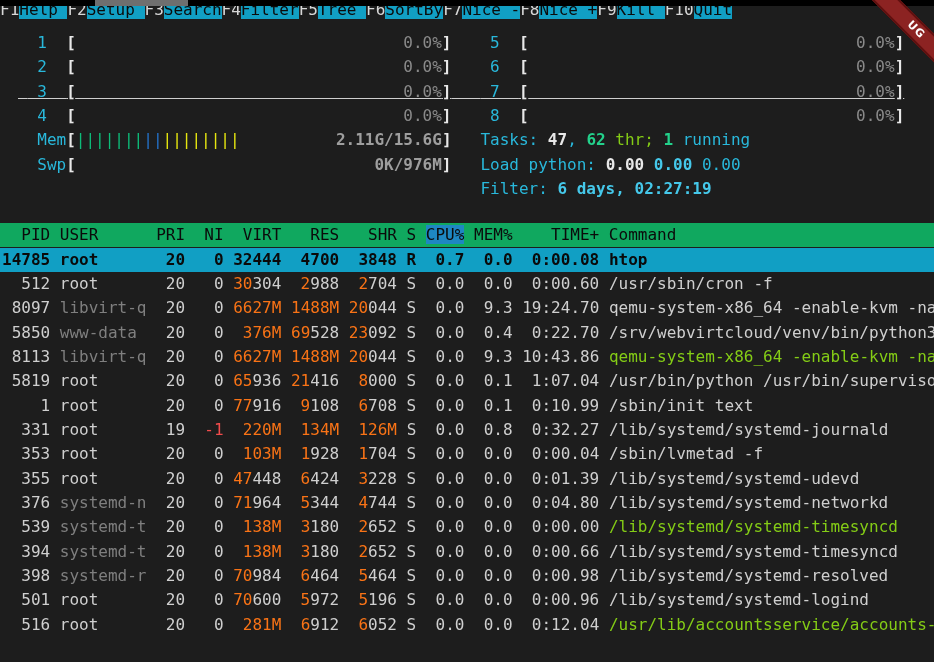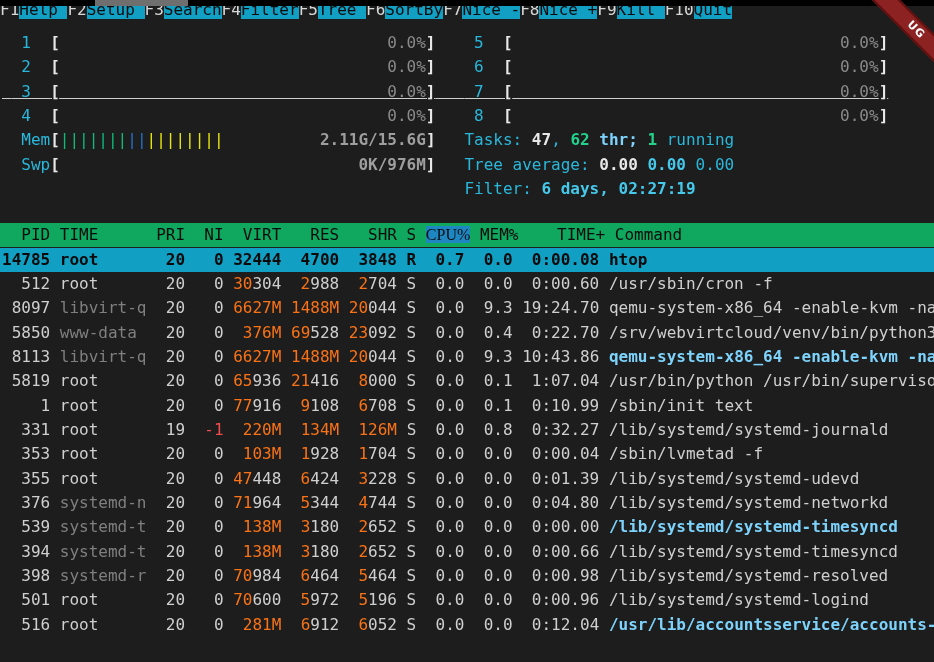--- a/index.html
+++ b/index.html
@@ -11,38 +11,38 @@
   .topstrip{position:absolute;top:0;left:0;width:934px;height:6px;background:#000;}
   .toptab{position:absolute;top:0;left:95px;width:93px;height:6px;background:#6f6f6f;}
   .ribbon{position:absolute;top:0;right:0;width:64px;height:64px;overflow:hidden;}
   .ribbon .band{
     position:absolute;left:-14px;top:20px;width:120px;height:16px;
     transform:rotate(45deg);background:#8c2322;
     border-top:2px solid #5f100f;border-bottom:2px solid #5f100f;
     color:#ffffff;font-family:"DejaVu Sans","Liberation Sans",sans-serif;
     font-weight:bold;font-size:11px;line-height:16px;text-align:center;letter-spacing:1px;
   }
-  .line{position:absolute;left:2px;height:25px;line-height:25px;white-space:pre;color:#cfcfcf;}
+  .line{position:absolute;left:18px;height:25px;line-height:25px;white-space:pre;color:#cfcfcf;}
   .row,.hdr{position:absolute;left:0;width:934px;height:24px;line-height:24px;white-space:pre;}
   .row .in,.hdr .in{padding-left:2px;}
   .hdr{background:#10a85f;color:#0b0b0b;}
-  .hdr .sortcell{background:#1e87c2;font-family:Liberation Serif, serif;}
+  .hdr .sortcell{background:#1e87c2;}
   .row{color:#cfcfcf;}
   .row.sel{background:#119fc4;font-weight:bold;}
   .row.sel span{color:#0a0a0a;}
   .fnkey{color:#d8d8d8;}
   .fnlbl{background:#119fc4;color:#0b0b0b;}
   .fnfill{flex:1;background:#119fc4;}
   
   .cy{color:#29b8db;}
   .cyb{color:#45c8ea;font-weight:bold;}
   .wb{color:#e8e8e8;font-weight:bold;}
   .gr{color:#8a8a8a;}
   .grb{color:#9e9e9e;font-weight:bold;}
-  .gn{color:#7dd3fc;font-weight:bold;}
+  .gn{color:#84cc16;}
   .gnb{color:#23d18b;font-weight:bold;}
   .red{color:#f14c4c;}
   .dim{color:#7f7f7f;}
   .hi{color:#f97316;}
   .fg{color:#cfcfcf;}
   .pipe-g{color:#0dbc79;}
   .pipe-b{color:#2472c8;}
   .pipe-y{color:#e5e510;}
 </style>
 </head>
@@ -52,25 +52,25 @@
   <div class="topstrip">
     <div class="toptab"></div>
   </div>
 
   <div id="meters">
       <div class="line" style="top: 30px;"><span> </span><span class="cy"> 1  </span><span class="wb">[</span><span class="gr">                                  0.0%</span><span class="wb">]</span><span>   </span><span class="cy"> 5  </span><span class="wb">[</span><span class="gr">                                  0.0%</span><span class="wb">]</span></div>
       <div class="line" style="top: 54.33px; text-align: right;"><span> </span><span class="cy"> 2  </span><span class="wb">[</span><span class="gr">                                  0.0%</span><span class="wb">]</span><span>   </span><span class="cy"> 6  </span><span class="wb">[</span><span class="gr">                                  0.0%</span><span class="wb">]</span></div>
       <div class="line" style="top: 78.66px; text-decoration: underline;"><span> </span><span class="cy"> 3  </span><span class="wb">[</span><span class="gr">                                  0.0%</span><span class="wb">]</span><span>   </span><span class="cy"> 7  </span><span class="wb">[</span><span class="gr">                                  0.0%</span><span class="wb">]</span></div>
       <div class="line" style="top: 102.99px;"><span> </span><span class="cy"> 4  </span><span class="wb">[</span><span class="gr">                                  0.0%</span><span class="wb">]</span><span>   </span><span class="cy"> 8  </span><span class="wb">[</span><span class="gr">                                  0.0%</span><span class="wb">]</span></div>
       <div class="line" style="top: 127.32px;"><span class="cy">  Mem</span><span class="wb">[</span><span class="pipe-g">|||||||</span><span class="pipe-b">||</span><span class="pipe-y">||||||||</span><span class="grb">          2.11G/15.6G</span><span class="wb">]</span><span>   </span><span class="cy">Tasks: </span><span class="wb">47</span><span class="cy">, </span><span class="gnb">62</span><span class="gn"> thr; </span><span class="gnb">1</span><span class="cy"> running</span></div>
-      <div class="line" style="top: 151.65px;"><span class="cy">  Swp</span><span class="wb">[</span><span class="grb">                               0K/976M</span><span class="wb">]</span><span>   </span><span class="cy">Tree average: </span><span class="wb">0.00 </span><span class="cyb">0.00 </span><span class="cy">0.00</span></div>
+      <div class="line" style="top: 151.65px;"><span class="cy">  Swp</span><span class="wb">[</span><span class="grb">                               0K/976M</span><span class="wb">]</span><span>   </span><span class="cy">Load python: </span><span class="wb">0.00 </span><span class="cyb">0.00 </span><span class="cy">0.00</span></div>
       <div class="line" style="top: 175.98px;"><span>                                                </span><span class="cy">Filter: </span><span class="cyb">6 days, 02:27:19</span></div>
     </div>
   <div id="table">
-      <div class="hdr" style="top: 223px;"><span class="in"><span>  PID TIME      PRI  NI  VIRT   RES   SHR S </span><span class="sortcell">CPU%</span><span> MEM%    TIME+ Command                           </span></span></div>
+      <div class="hdr" style="top: 223px;"><span class="in"><span>  PID USER      PRI  NI  VIRT   RES   SHR S </span><span class="sortcell">CPU%</span><span> MEM%    TIME+ Command                           </span></span></div>
       <div class="row sel" style="top: 247.6px;"><span class="in"><span class="fg">14785 </span><span class="fg">root      </span><span class="fg"> 20 </span><span class="fg">  0 </span><span class="hi"></span><span class="fg">32444 </span><span class="hi"></span><span class="fg"> 4700 </span><span class="hi"></span><span class="fg"> 3848 </span><span class="fg">R </span><span class="fg"> 0.7 </span><span class="fg"> 0.0 </span><span class="fg"> 0:00.08 </span><span class="fg">htop</span></span></div>
       <div class="row" style="top: 271.93px;"><span class="in"><span class="fg">  512 </span><span class="fg">root      </span><span class="fg"> 20 </span><span class="fg">  0 </span><span class="hi">30</span><span class="fg">304 </span><span class="hi"> 2</span><span class="fg">988 </span><span class="hi"> 2</span><span class="fg">704 </span><span class="fg">S </span><span class="fg"> 0.0 </span><span class="fg"> 0.0 </span><span class="fg"> 0:00.60 </span><span class="fg">/usr/sbin/cron -f</span></span></div>
       <div class="row" style="top: 296.26px;"><span class="in"><span class="fg"> 8097 </span><span class="dim">libvirt-q </span><span class="fg"> 20 </span><span class="fg">  0 </span><span class="hi">6627M</span><span class="fg"> </span><span class="hi">1488M</span><span class="fg"> </span><span class="hi">20</span><span class="fg">044 </span><span class="fg">S </span><span class="fg"> 0.0 </span><span class="fg"> 9.3 </span><span class="fg">19:24.70 </span><span class="fg">qemu-system-x86_64 -enable-kvm -na</span></span></div>
       <div class="row" style="top: 320.59px;"><span class="in"><span class="fg"> 5850 </span><span class="dim">www-data  </span><span class="fg"> 20 </span><span class="fg">  0 </span><span class="hi"> 376M</span><span class="fg"> </span><span class="hi">69</span><span class="fg">528 </span><span class="hi">23</span><span class="fg">092 </span><span class="fg">S </span><span class="fg"> 0.0 </span><span class="fg"> 0.4 </span><span class="fg"> 0:22.70 </span><span class="fg">/srv/webvirtcloud/venv/bin/python3</span></span></div>
       <div class="row" style="top: 344.92px;"><span class="in"><span class="fg"> 8113 </span><span class="dim">libvirt-q </span><span class="fg"> 20 </span><span class="fg">  0 </span><span class="hi">6627M</span><span class="fg"> </span><span class="hi">1488M</span><span class="fg"> </span><span class="hi">20</span><span class="fg">044 </span><span class="fg">S </span><span class="fg"> 0.0 </span><span class="fg"> 9.3 </span><span class="fg">10:43.86 </span><span class="gn">qemu-system-x86_64 -enable-kvm -na</span></span></div>
       <div class="row" style="top: 369.25px;"><span class="in"><span class="fg"> 5819 </span><span class="fg">root      </span><span class="fg"> 20 </span><span class="fg">  0 </span><span class="hi">65</span><span class="fg">936 </span><span class="hi">21</span><span class="fg">416 </span><span class="hi"> 8</span><span class="fg">000 </span><span class="fg">S </span><span class="fg"> 0.0 </span><span class="fg"> 0.1 </span><span class="fg"> 1:07.04 </span><span class="fg">/usr/bin/python /usr/bin/superviso</span></span></div>
       <div class="row" style="top: 393.58px;"><span class="in"><span class="fg">    1 </span><span class="fg">root      </span><span class="fg"> 20 </span><span class="fg">  0 </span><span class="hi">77</span><span class="fg">916 </span><span class="hi"> 9</span><span class="fg">108 </span><span class="hi"> 6</span><span class="fg">708 </span><span class="fg">S </span><span class="fg"> 0.0 </span><span class="fg"> 0.1 </span><span class="fg"> 0:10.99 </span><span class="fg">/sbin/init text</span></span></div>
       <div class="row" style="top: 417.91px;"><span class="in"><span class="fg">  331 </span><span class="fg">root      </span><span class="fg"> 19 </span><span class="red"> -1 </span><span class="hi"> 220M</span><span class="fg"> </span><span class="hi"> 134M</span><span class="fg"> </span><span class="hi"> 126M</span><span class="fg"> </span><span class="fg">S </span><span class="fg"> 0.0 </span><span class="fg"> 0.8 </span><span class="fg"> 0:32.27 </span><span class="fg">/lib/systemd/systemd-journald</span></span></div>
       <div class="row" style="top: 442.24px;"><span class="in"><span class="fg">  353 </span><span class="fg">root      </span><span class="fg"> 20 </span><span class="fg">  0 </span><span class="hi"> 103M</span><span class="fg"> </span><span class="hi"> 1</span><span class="fg">928 </span><span class="hi"> 1</span><span class="fg">704 </span><span class="fg">S </span><span class="fg"> 0.0 </span><span class="fg"> 0.0 </span><span class="fg"> 0:00.04 </span><span class="fg">/sbin/lvmetad -f</span></span></div>
       <div class="row" style="top: 466.57px;"><span class="in"><span class="fg">  355 </span><span class="fg">root      </span><span class="fg"> 20 </span><span class="fg">  0 </span><span class="hi">47</span><span class="fg">448 </span><span class="hi"> 6</span><span class="fg">424 </span><span class="hi"> 3</span><span class="fg">228 </span><span class="fg">S </span><span class="fg"> 0.0 </span><span class="fg"> 0.0 </span><span class="fg"> 0:01.39 </span><span class="fg">/lib/systemd/systemd-udevd</span></span></div>

